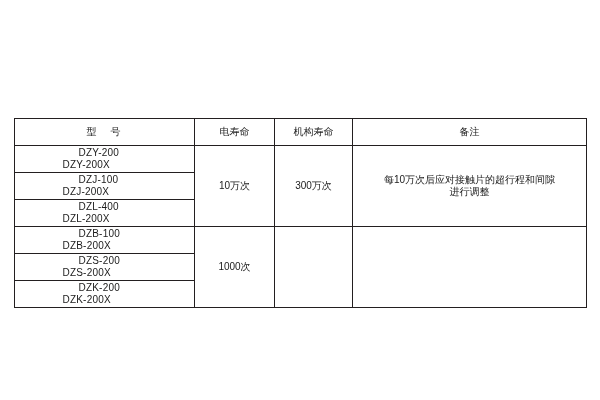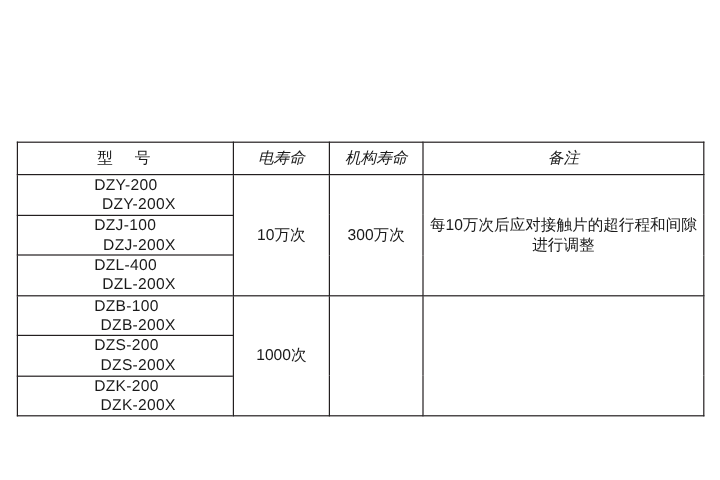--- a/index.html
+++ b/index.html
@@ -26,55 +26,54 @@
     width: 572px;
   }
   table.spec {
     border-collapse: collapse;
     width: 572px;
     table-layout: fixed;
   }
   table.spec td, table.spec th {
     border: 1px solid #231f20;
     font-weight: normal;
-    font-size: 13px;
+    font-size: 10px;
     color: #1a1a1a;
     padding: 0;
     vertical-align: middle;
     text-align: center;
     height: 26px;
     line-height: 1.25;
   }
   .col-model { width: 180px; }
   .col-elec  { width: 80px; }
   .col-mech  { width: 78px; }
   .col-note  { width: 234px; }
 
   .hdr-model {
     letter-spacing: 0.20em;
     font-size: 11px;
   }
   .hdr-cell {
     font-size: 11px;
-    font-style: italic;
   }
   .model-cell {
     font-size: 10.5px;
     letter-spacing: 0.02em;
   }
   .model-cell .m1 {
     display: inline-block;
     min-width: 78px;
     text-align: left;
     padding-left: 26px;
   }
   .model-cell .m2 {
     display: inline-block;
     min-width: 84px;
-    text-align: right;
+    text-align: left;
   }
   .note-cell {
     text-align: left;
     padding: 4px 10px 4px 14px;
     font-size: 10.5px;
     line-height: 1.9;
     vertical-align: top;
   }
   .note-cell .line {
     display: block;

